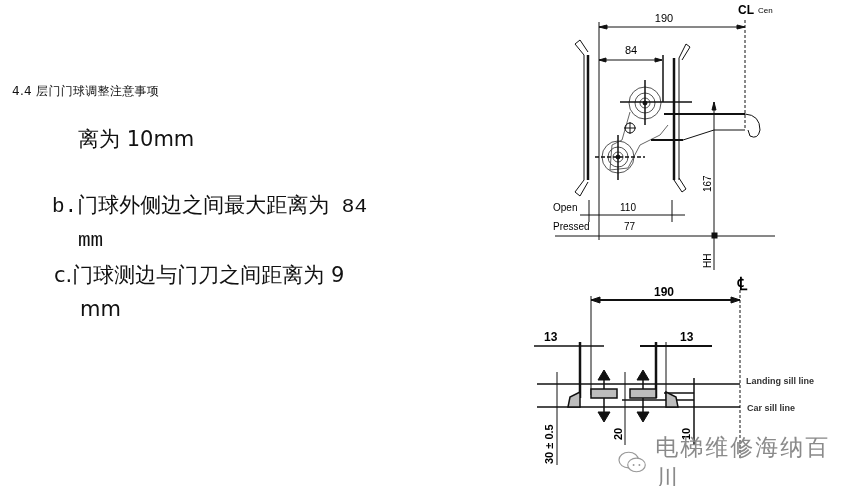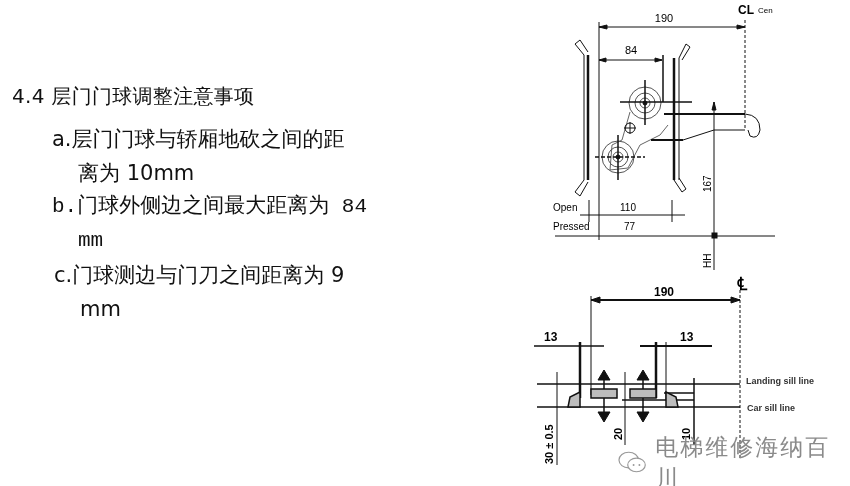--- a/index.html
+++ b/index.html
@@ -1,35 +1,34 @@
 <!DOCTYPE html>
 <html><head>
 <meta charset="utf-8">
 <style>
   html, body { margin: 0; padding: 0; background: #ffffff; }
   body { width: 850px; height: 486px; position: relative; overflow: hidden;
          font-family: "DejaVu Sans", "Liberation Sans", sans-serif; color: #111; }
-  .heading { position: absolute; left: 12px; top: 83px; font-size: 20px; letter-spacing: 0.3px; }
+  .heading { position: absolute; left: 12px; top: 83px; font-size: 12px; letter-spacing: 0.3px; }
   .item { position: absolute; font-size: 21px; line-height: 34px; white-space: nowrap; }
   .item .l2 { display: block; padding-left: 26px; }
   #item-a { left: 52px; top: 122px; }
   #item-b { left: 52px; top: 190px; font-family: Liberation Mono, monospace; }
   #item-c { left: 54px; top: 258px; }
   svg { position: absolute; }
   .diag-text { font-family: "Liberation Sans", sans-serif; }
   .wm { position: absolute; left: 618px; top: 432px; display: flex; align-items: center; gap: 8px; }
   .wm-text { font-size: 23px; color: #8a8a8a; letter-spacing: 2px; font-family: "DejaVu Sans", sans-serif; font-weight: 300; }
 </style>
 </head>
 <body>
 
 <div class="heading">4.4 层门门球调整注意事项</div>
 
 <div class="item" id="item-a">
-  <span>a.层门门球与轿厢地砍之间的距</span>
   <span class="l2">离为 10mm</span>
 </div>
 <div class="item" id="item-b">
   <span>b.门球外侧边之间最大距离为 84</span>
   <span class="l2">mm</span>
 </div>
 <div class="item" id="item-c">
   <span>c.门球测边与门刀之间距离为 9</span>
   <span class="l2">mm</span>
 </div>

